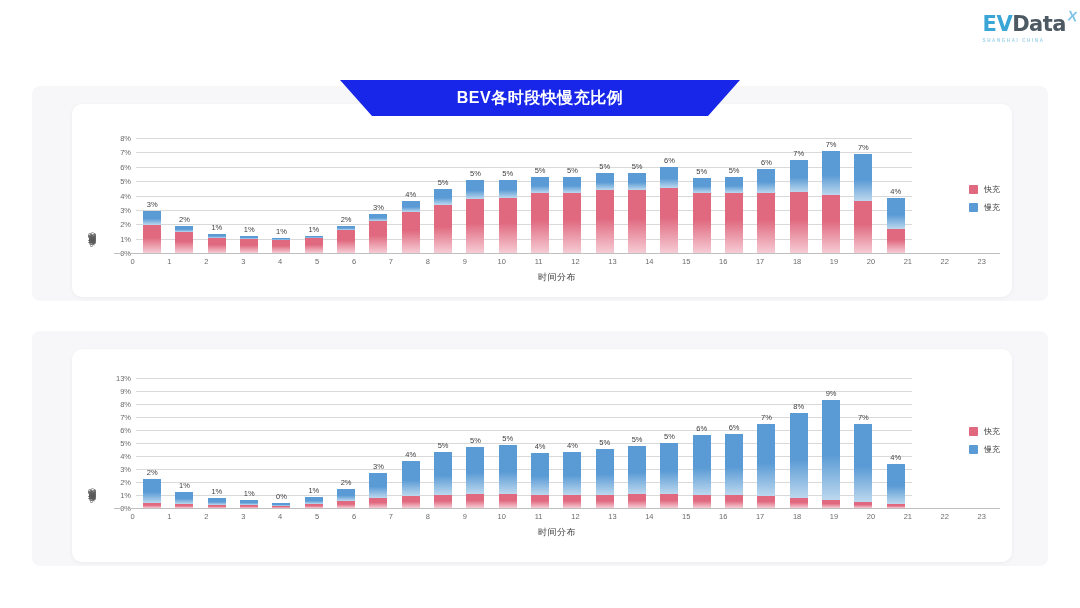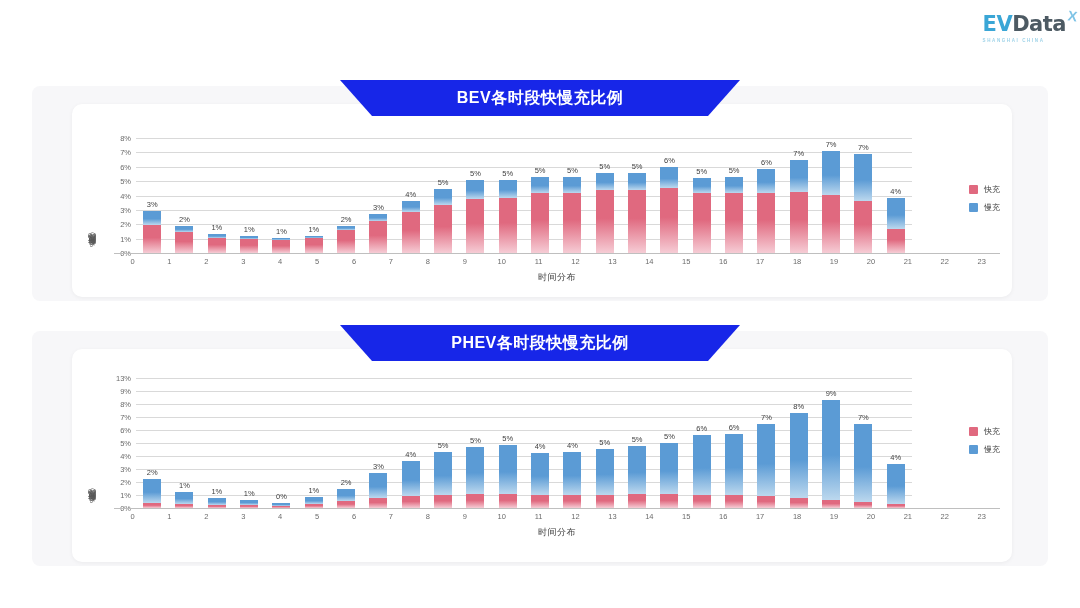--- a/index.html
+++ b/index.html
@@ -416,21 +416,20 @@
         </div>
         <div class="legend-item">
           <span class="legend-swatch" style="background: rgb(91, 155, 213);"></span>
           <span class="legend-text">慢充</span>
         </div>
       </div>
   </div>
 
   <div class="panel" id="panel-phev"></div>
   <div class="panel-inner" id="panel-phev-inner"></div>
-  <div class="banner" id="banner-phev">PHEV各时段快慢充比例</div>
 
   <div class="chart" id="chart-phev">
     <div class="ylabel">各时段充电次数占比（%）</div>
     <div class="plot">
       <div class="yaxis">
           <div class="ytick" style="top: 130px;">0%</div>
           <div class="ytick" style="top: 117px;">1%</div>
           <div class="ytick" style="top: 104px;">2%</div>
           <div class="ytick" style="top: 91px;">3%</div>
           <div class="ytick" style="top: 78px;">4%</div>

